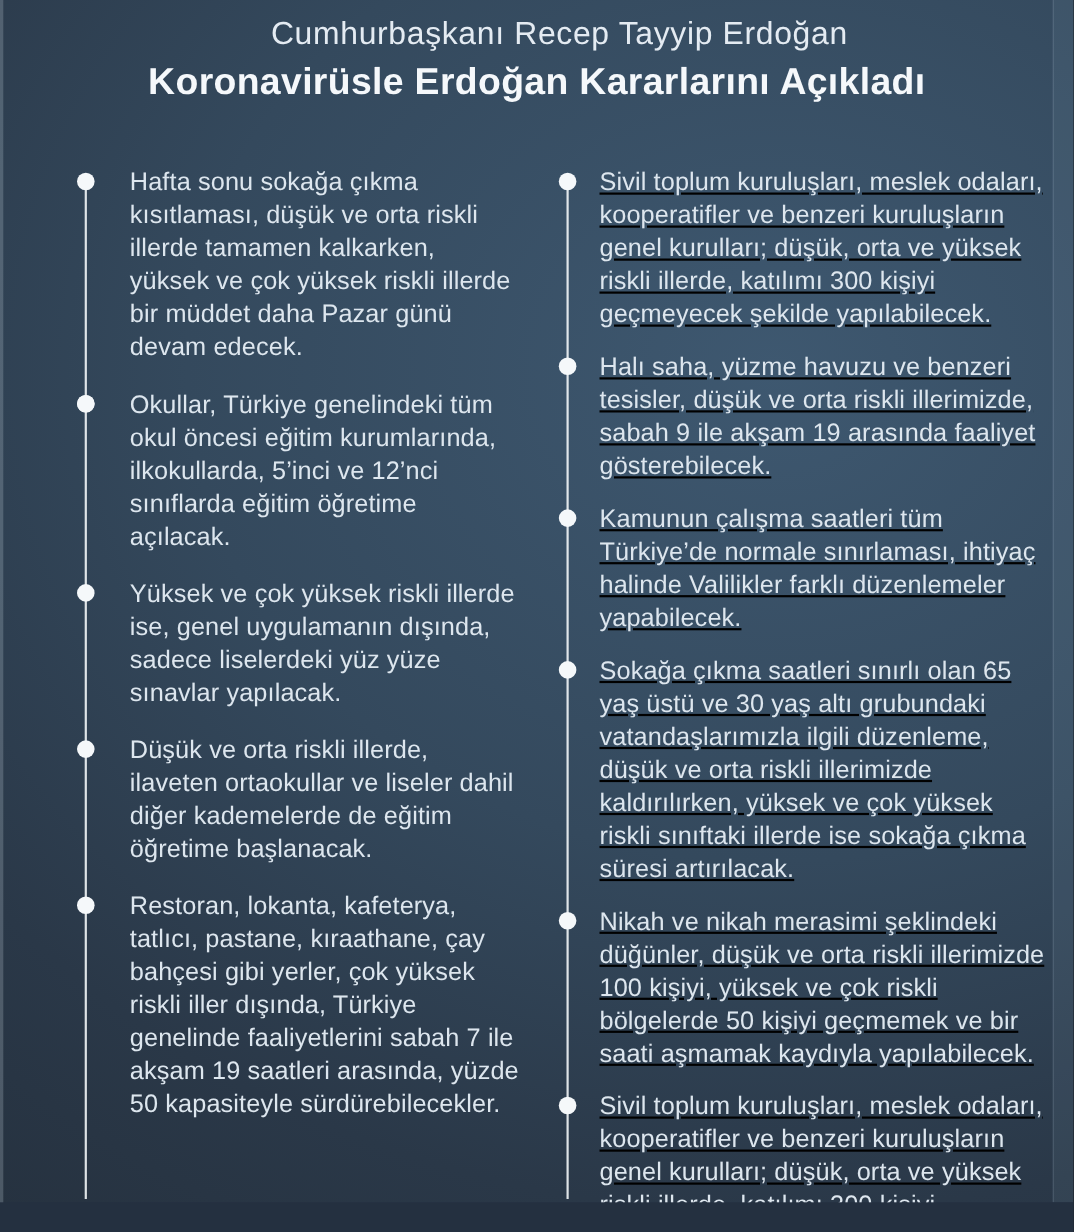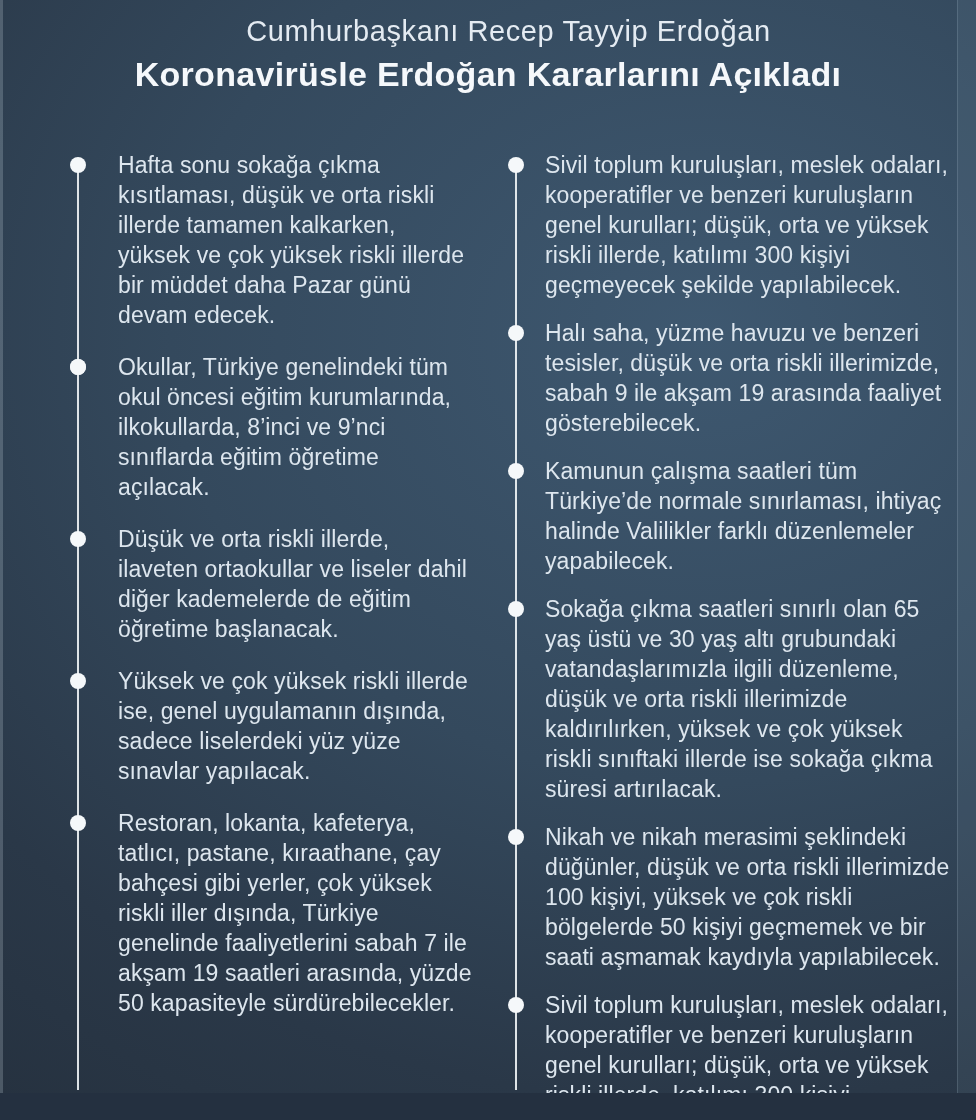--- a/index.html
+++ b/index.html
@@ -42,21 +42,21 @@
     font-size: 34px;
     font-weight: 700;
     letter-spacing: 0.3px;
     color: #f5f8fb;
     line-height: 40px;
     margin-top: 5px;
   }
 
   .col { position: absolute; top: 150px; height: 970px; }
   .col-left  { left: 70px;  width: 402px; }
-  .col-right { left: 508px; width: 442px; }
+  .col-right { left: 508px; width: 442px; text-decoration: underline; }
 
   .rail {
     position: absolute;
     left: 7px;
     top: 16px;
     bottom: 30px;
     width: 2px;
     background: rgba(247, 250, 252, 0.88);
   }
 
@@ -100,29 +100,29 @@
 
     <div class="item">
       <span class="dot"></span>
       <p class="txt">Hafta sonu sokağa çıkma kısıtlaması, düşük ve orta riskli illerde tamamen kalkarken, yüksek ve çok yüksek riskli illerde bir müddet daha Pazar günü devam edecek.</p>
     </div>
     <div class="item">
       <span class="dot"></span>
     </div>
     <div class="item">
       <span class="dot"></span>
-      <p class="txt">Okullar, Türkiye genelindeki tüm okul öncesi eğitim kurumlarında, ilkokullarda, 8’inci ve 9’nci sınıflarda eğitim öğretime açılacak.</p>
+      <p class="txt">Okullar, Türkiye genelindeki tüm okul öncesi eğitim kurumlarında, ilkokullarda, 5’inci ve 12’nci sınıflarda eğitim öğretime açılacak.</p>
+    </div>
+    <div class="item">
+      <span class="dot"></span>
+      <p class="txt">Yüksek ve çok yüksek riskli illerde ise, genel uygulamanın dışında, sadece liselerdeki yüz yüze sınavlar yapılacak.</p>
     </div>
     <div class="item">
       <span class="dot"></span>
       <p class="txt">Düşük ve orta riskli illerde, ilaveten ortaokullar ve liseler dahil diğer kademelerde de eğitim öğretime başlanacak.</p>
-    </div>
-    <div class="item">
-      <span class="dot"></span>
-      <p class="txt">Yüksek ve çok yüksek riskli illerde ise, genel uygulamanın dışında, sadece liselerdeki yüz yüze sınavlar yapılacak.</p>
     </div>
     <div class="item">
       <span class="dot"></span>
       <p class="txt">Restoran, lokanta, kafeterya, tatlıcı, pastane, kıraathane, çay bahçesi gibi yerler, çok yüksek riskli iller dışında, Türkiye genelinde faaliyetlerini sabah 7 ile akşam 19 saatleri arasında, yüzde 50 kapasiteyle sürdürebilecekler.</p>
     </div>
   </div>
 
   <div class="col col-right">
     <div class="rail"></div>
 

